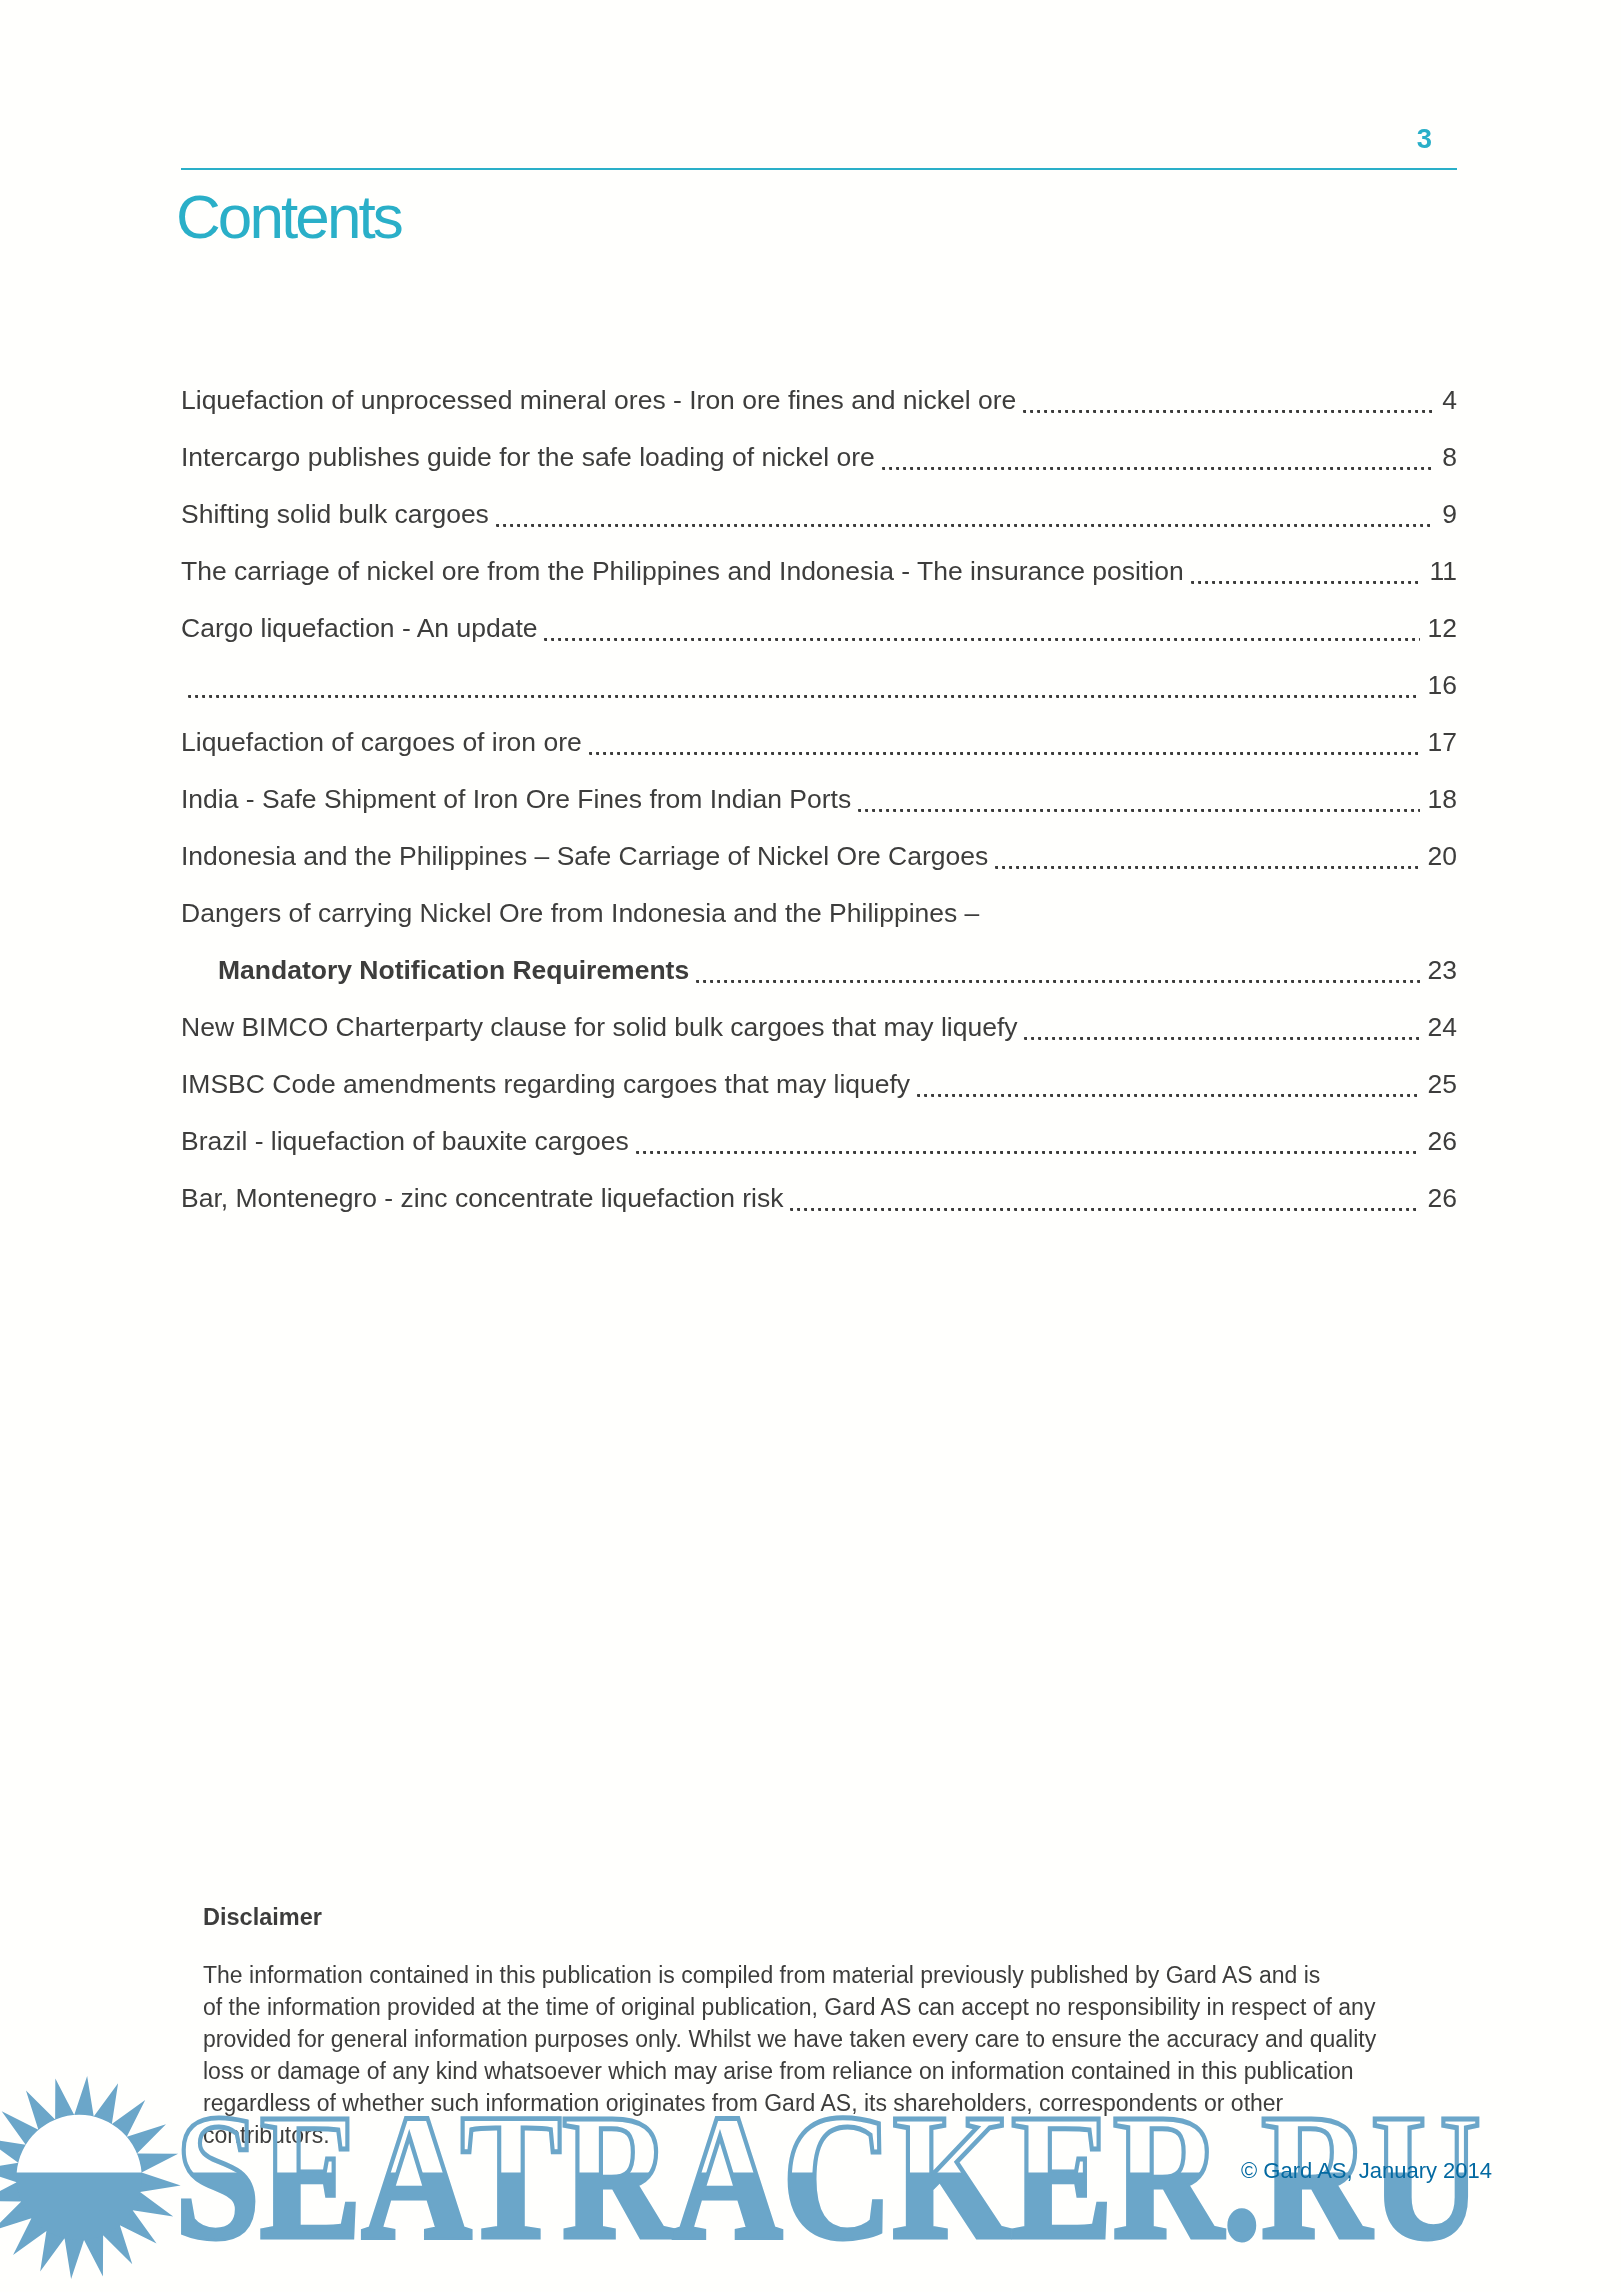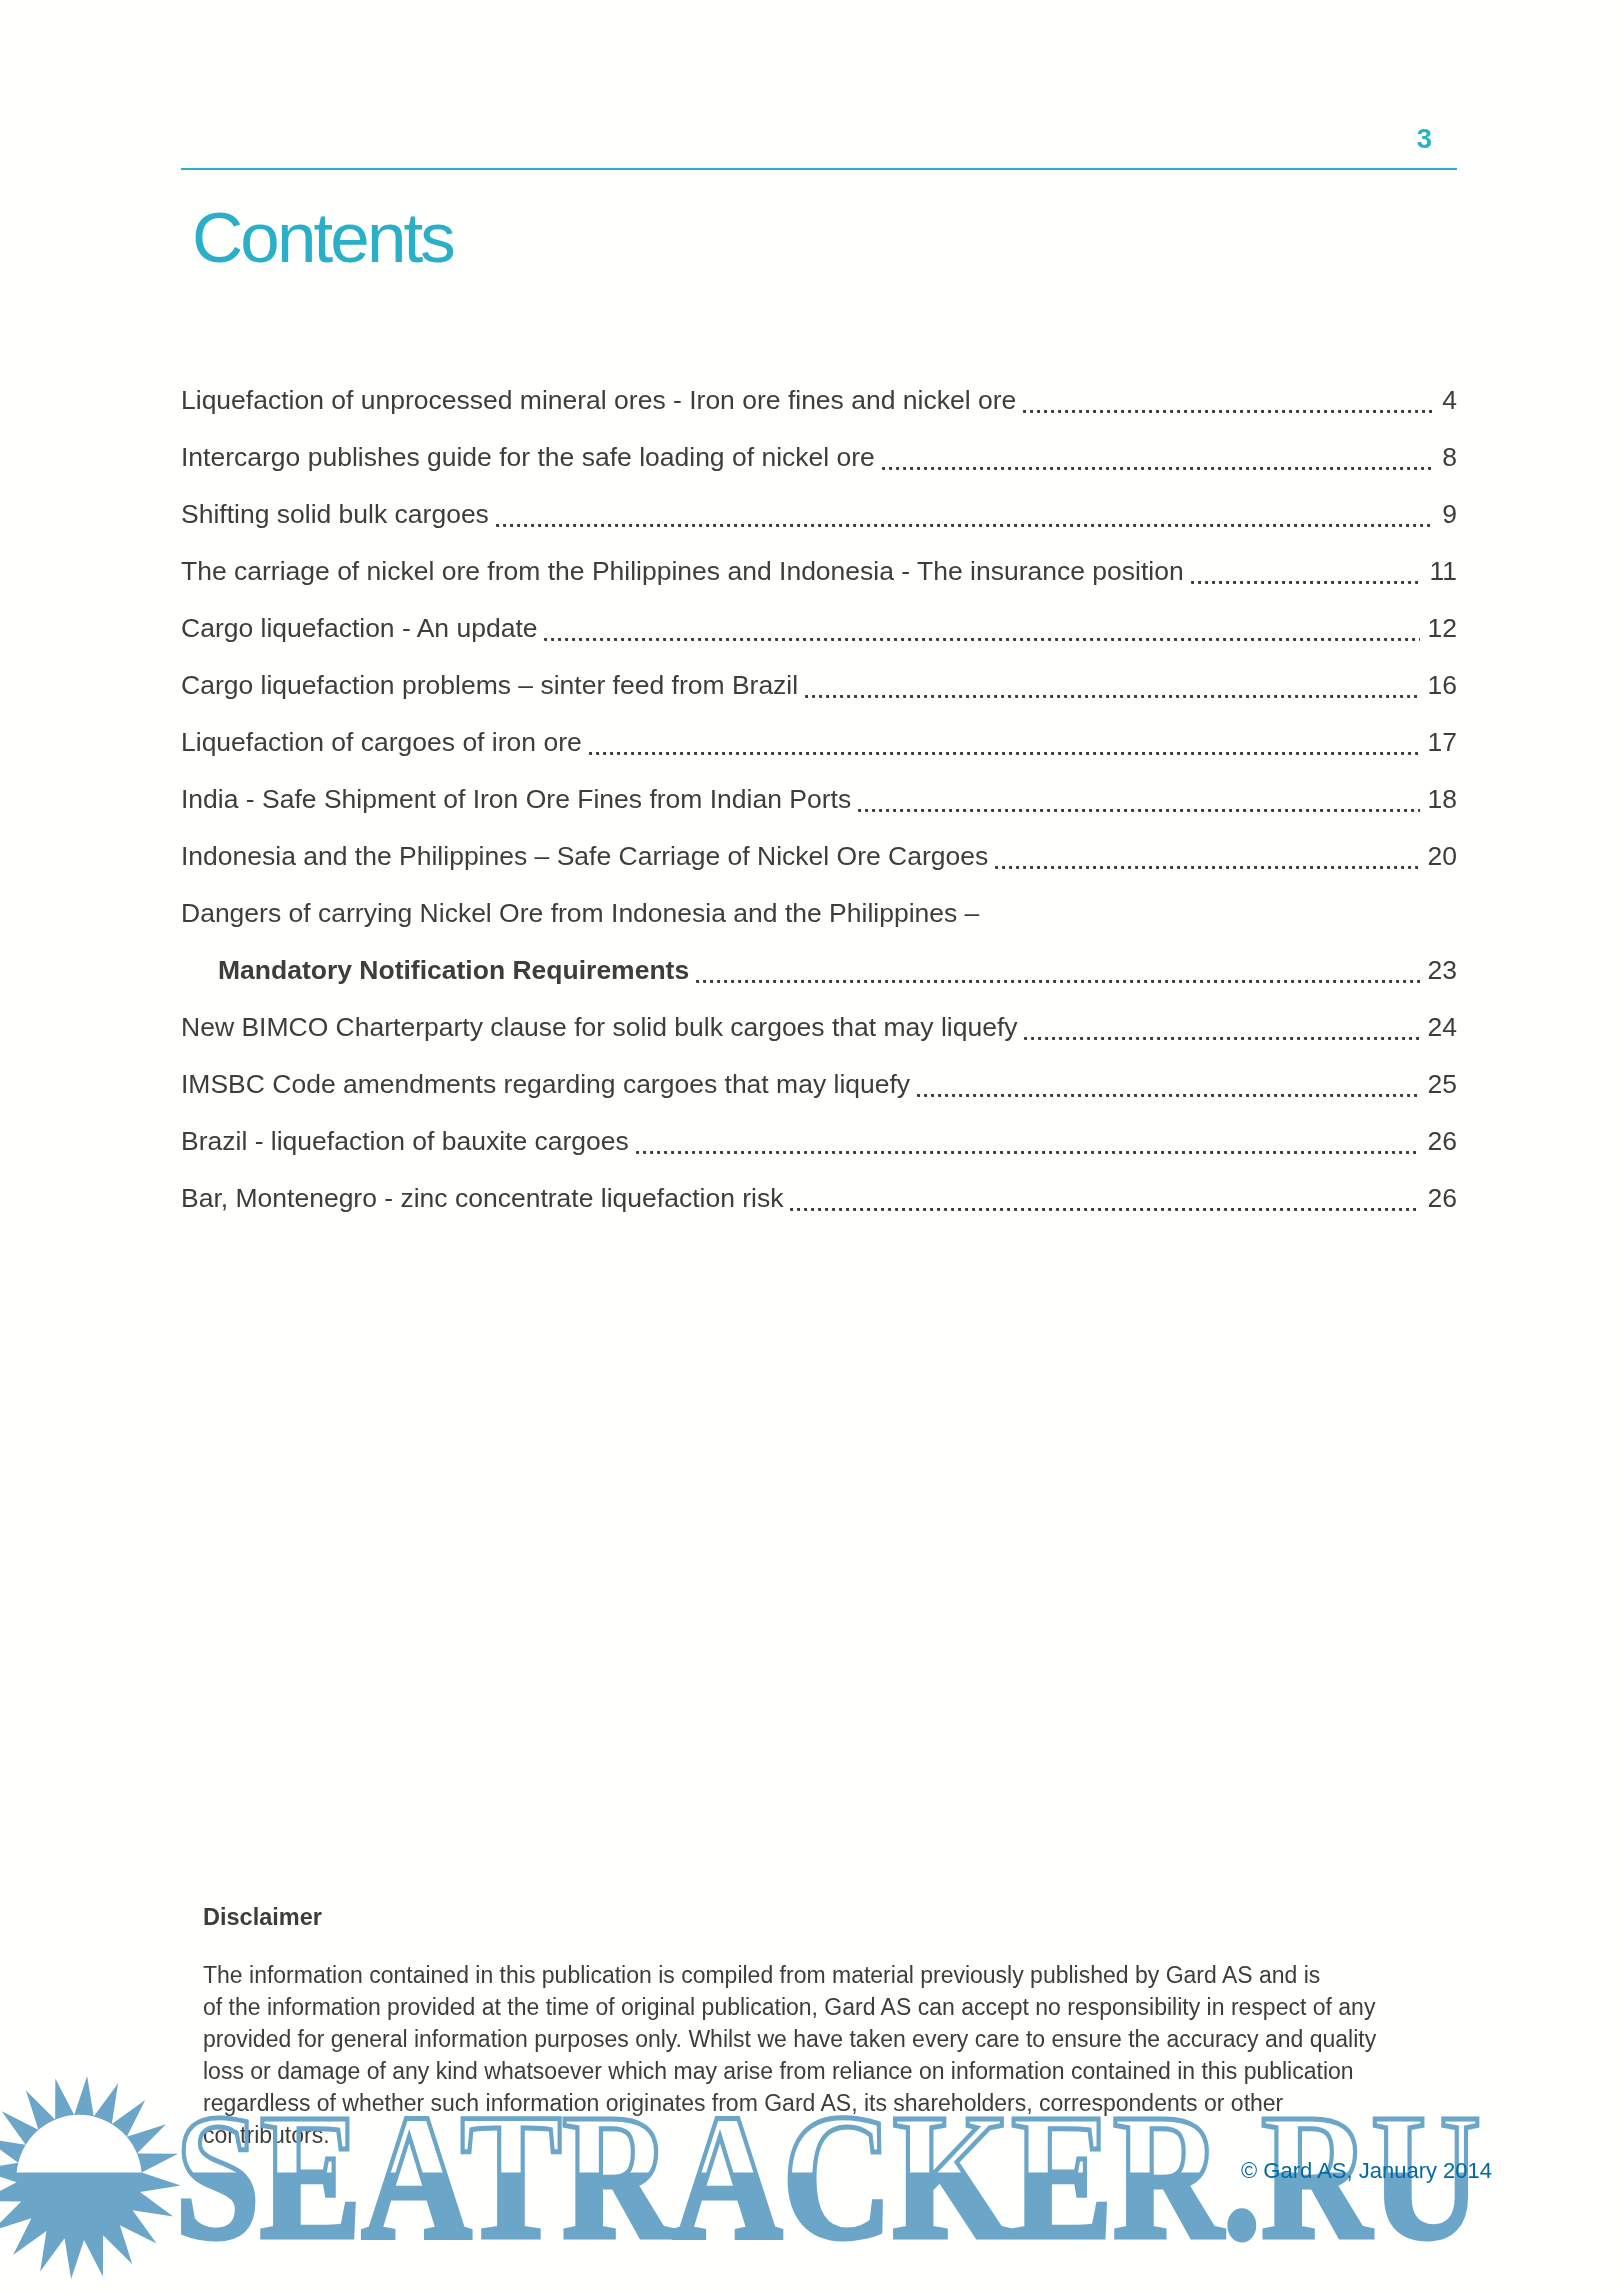--- a/index.html
+++ b/index.html
@@ -30,22 +30,22 @@
     width: 74px;
     text-align: right;
     font-size: 27.4px;
     font-weight: bold;
     color: #2aafc8;
   }
   .title {
     position: absolute;
     top: 181px;
     left: 176px;
-    margin: 16px;
-    font-size: 71px;
+    margin: 0;
+    font-size: 62px;
     font-weight: 300;
     letter-spacing: -2.9px;
     color: #2aafc8;
   }
   .toc {
     position: absolute;
     top: 372px;
     left: 181px;
     width: 1276px;
     font-size: 26.5px;
@@ -140,21 +140,20 @@
         <span class="toc-title">The carriage of nickel ore from the Philippines and Indonesia - The insurance position</span>
         <span class="toc-dots"></span>
         <span class="toc-page">11</span>
       </div>
       <div class="toc-row">
         <span class="toc-title">Cargo liquefaction - An update</span>
         <span class="toc-dots"></span>
         <span class="toc-page">12</span>
       </div>
       <div class="toc-row">
-        <span class="toc-title">Cargo liquefaction problems – sinter feed from Brazil</span>
         <span class="toc-dots"></span>
         <span class="toc-page">16</span>
       </div>
       <div class="toc-row">
         <span class="toc-title">Liquefaction of cargoes of iron ore</span>
         <span class="toc-dots"></span>
         <span class="toc-page">17</span>
       </div>
       <div class="toc-row">
         <span class="toc-title">India - Safe Shipment of Iron Ore Fines from Indian Ports</span>

